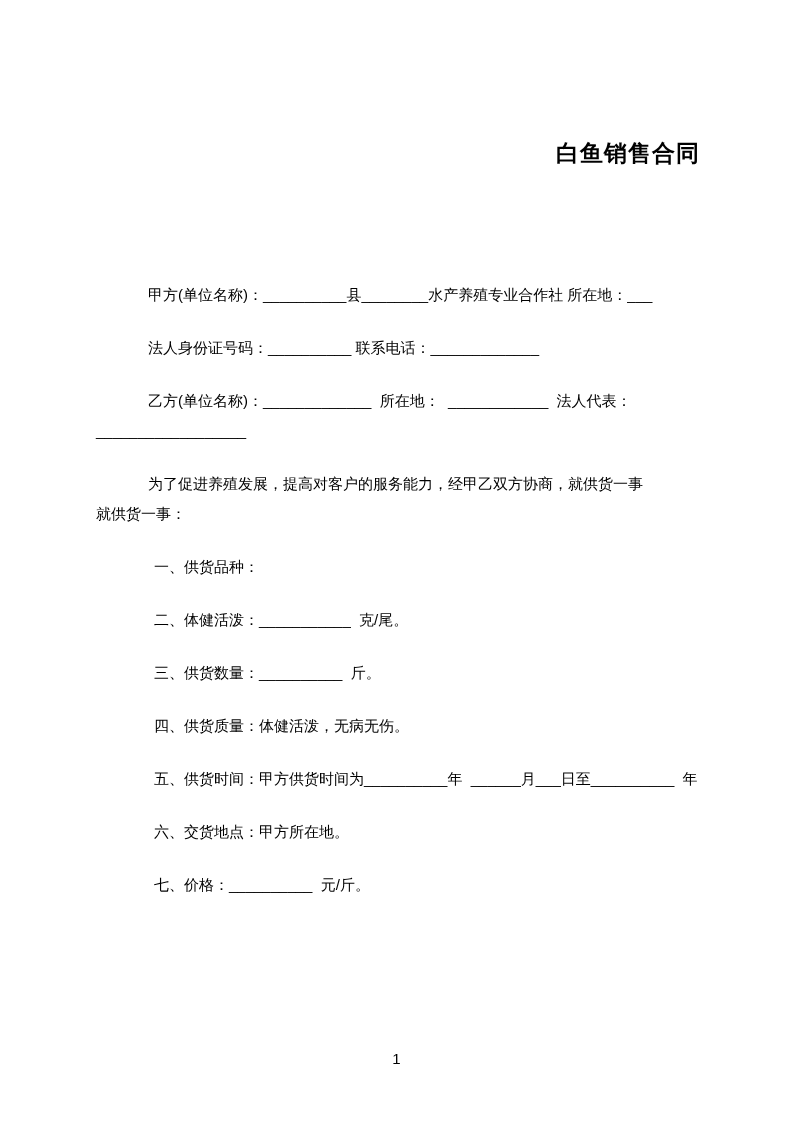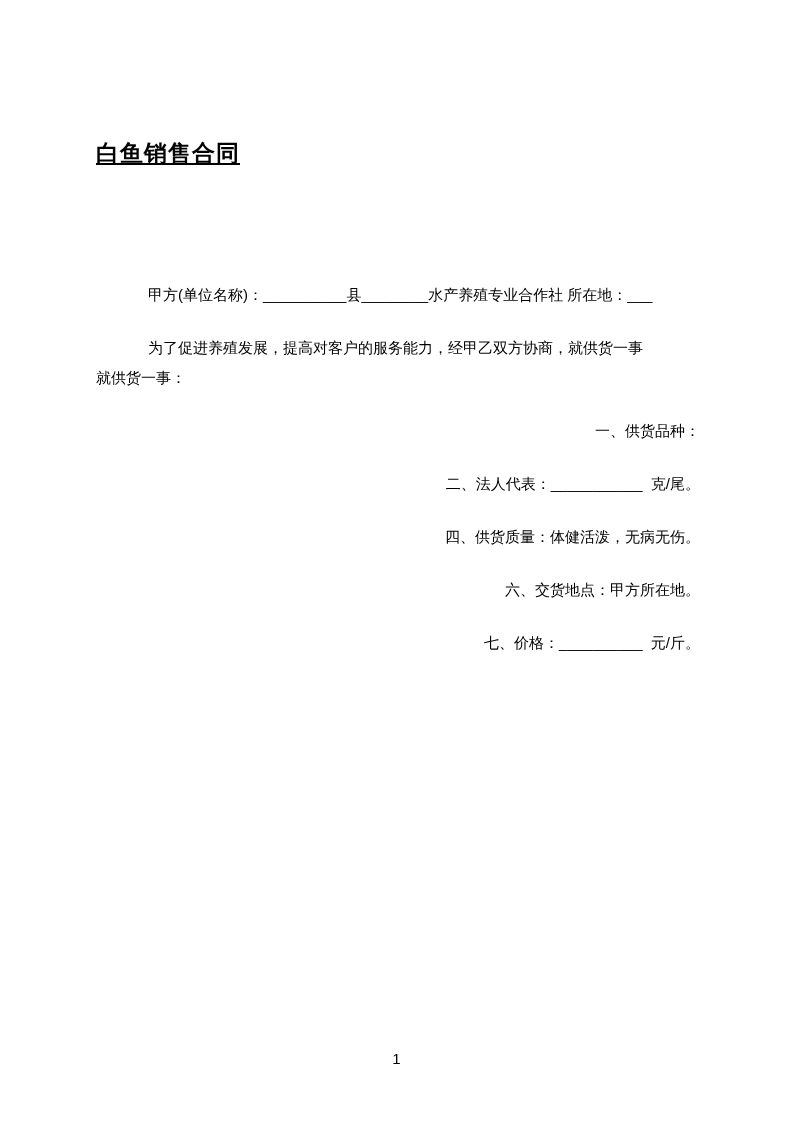--- a/index.html
+++ b/index.html
@@ -14,38 +14,37 @@
     margin: 0 auto;
     background: #ffffff;
     box-sizing: border-box;
     padding: 136px 93px 0 96px;
     font-family: "Liberation Sans", "DejaVu Sans", sans-serif;
     font-size: 15px;
     color: #000000;
     overflow: hidden;
   }
   .doc-title {
-    text-align: left;
+    text-align: right;
     font-size: 23px;
     font-weight: bold;
     line-height: 34px;
     margin: 0 0 110px 0;
     letter-spacing: 1px;
-    text-decoration: underline;
   }
   .para {
     margin: 0 0 23px 0;
   }
   .line {
     line-height: 30px;
     white-space: pre-wrap;
     word-break: break-all;
   }
   .fi-intro { text-indent: 52px; }
-  .fi-item  { text-indent: 58px; text-align: right; }
+  .fi-item  { text-indent: 58px; }
   .page-number {
     position: absolute;
     top: 1048px;
     left: 0;
     width: 100%;
     text-align: center;
     font-size: 15px;
     line-height: 22px;
   }
 </style>
@@ -53,42 +52,53 @@
 <body>
 
 <div class="page">
 
   <h1 class="doc-title">白鱼销售合同</h1>
 
   <div class="para">
     <div class="line fi-intro">甲方(单位名称)：__________县________水产养殖专业合作社 所在地：___</div>
   </div>
 
+  <div class="para">
+    <div class="line fi-intro">法人身份证号码：__________ 联系电话：_____________</div>
+  </div>
 
+  <div class="para">
+    <div class="line fi-intro">乙方(单位名称)：_____________  所在地：  ____________  法人代表：</div>
+    <div class="line">__________________</div>
+  </div>
 
 
   <div class="para">
     <div class="line fi-intro">为了促进养殖发展，提高对客户的服务能力，经甲乙双方协商，就供货一事</div>
     <div class="line">就供货一事：</div>
   </div>
 
   <div class="para">
     <div class="line fi-item">一、供货品种：</div>
   </div>
 
   <div class="para">
-    <div class="line fi-item">二、法人代表：___________  克/尾。</div>
+    <div class="line fi-item">二、体健活泼：___________  克/尾。</div>
   </div>
 
+  <div class="para">
+    <div class="line fi-item">三、供货数量：__________  斤。</div>
+  </div>
 
   <div class="para">
     <div class="line fi-item">四、供货质量：体健活泼，无病无伤。</div>
   </div>
 
   <div class="para">
+    <div class="line fi-item">五、供货时间：甲方供货时间为__________年  ______月___日至__________  年</div>
   </div>
 
   <div class="para">
     <div class="line fi-item">六、交货地点：甲方所在地。</div>
   </div>
 
   <div class="para">
     <div class="line fi-item">七、价格：__________  元/斤。</div>
   </div>
 

